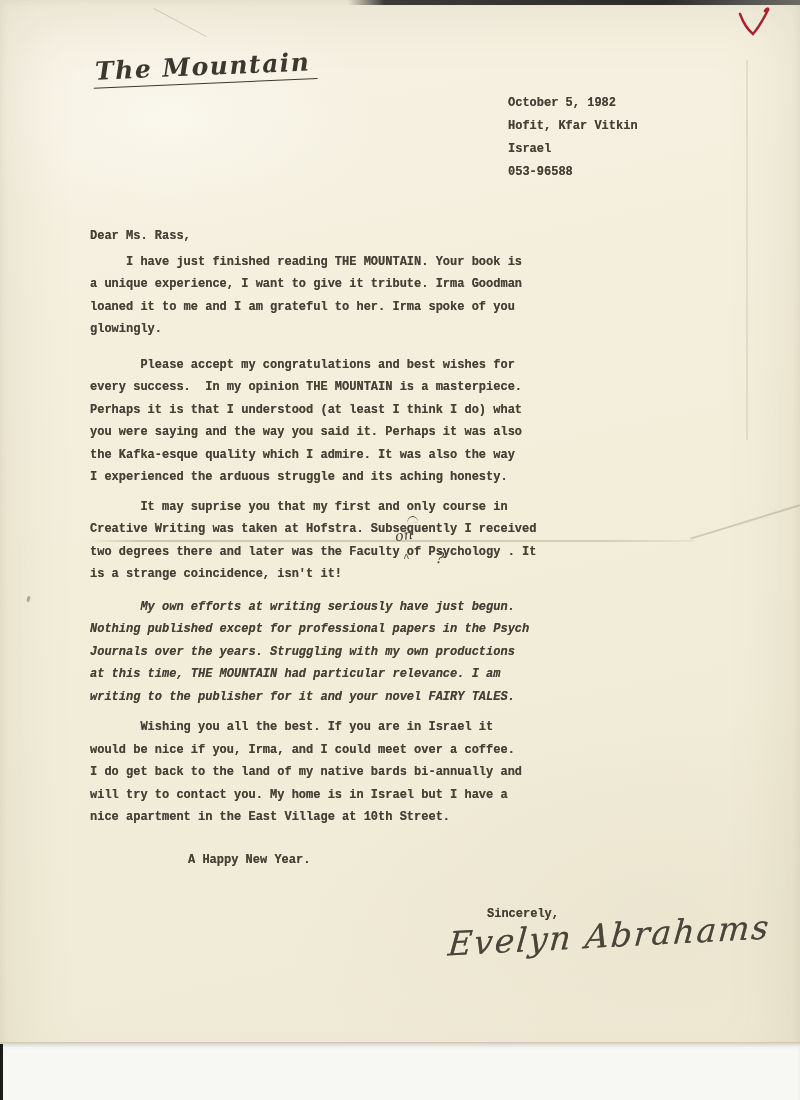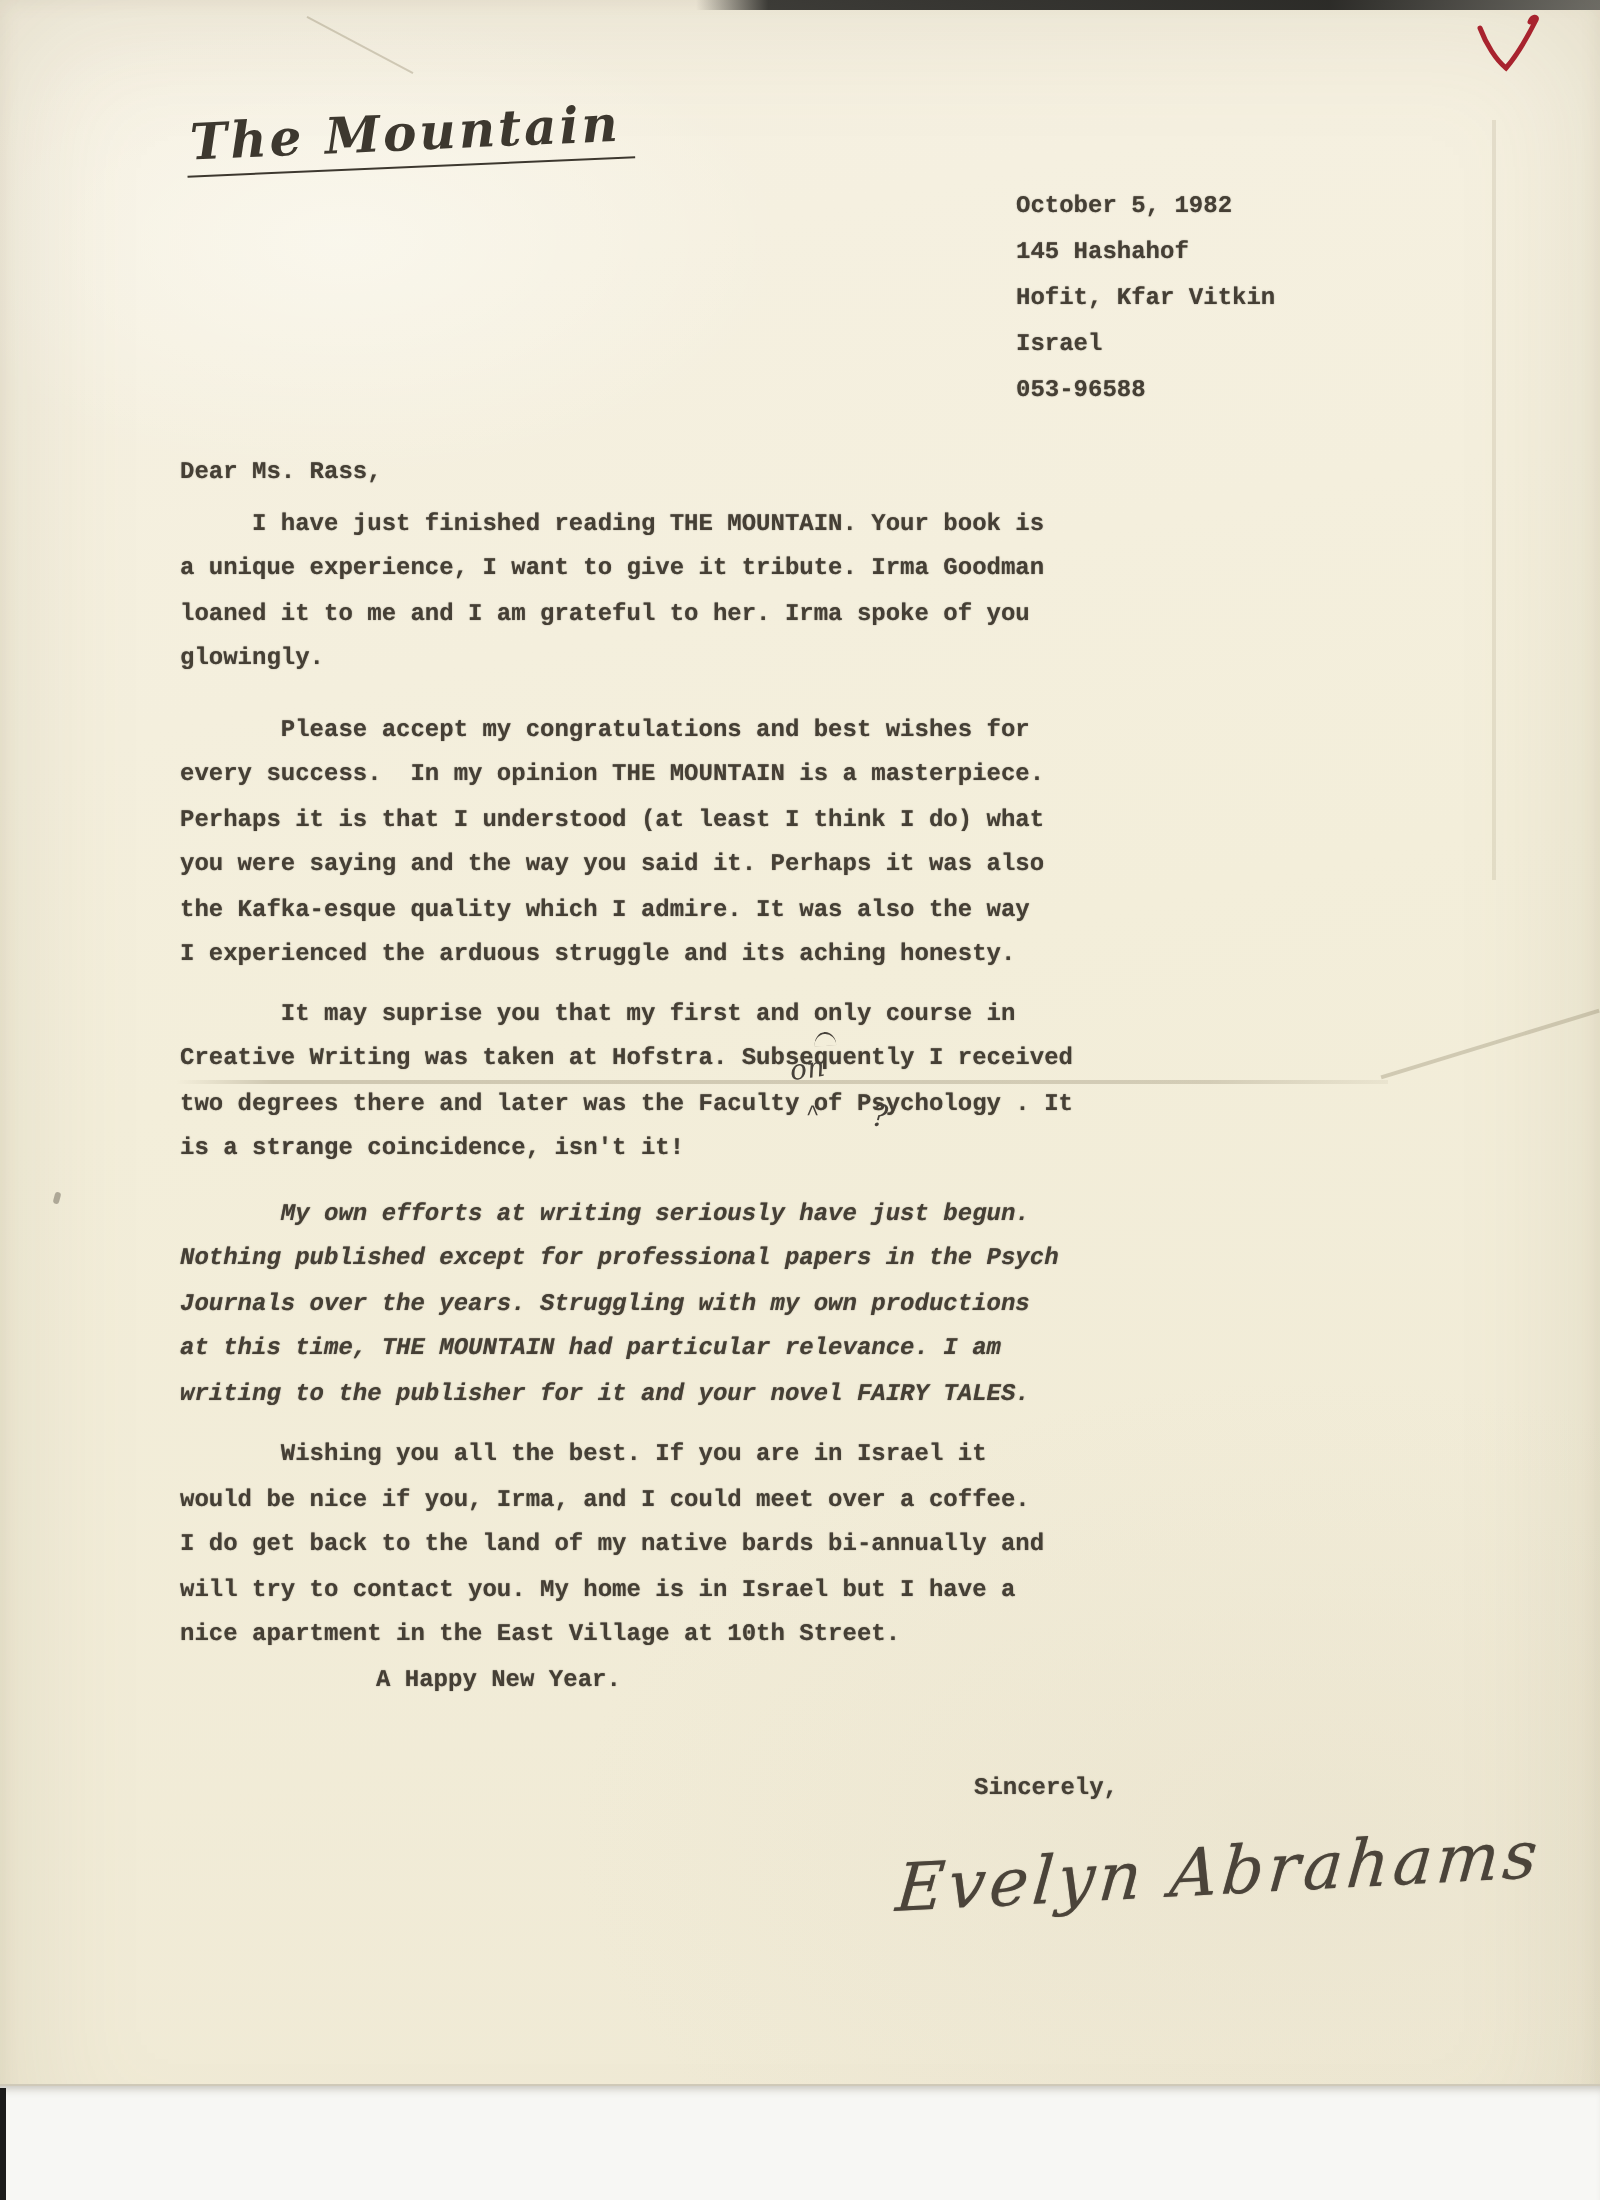--- a/index.html
+++ b/index.html
@@ -29,21 +29,21 @@
   .speck { position:absolute; left:27px; top:596px; width:3px; height:6px; background:rgba(95,88,75,0.45); border-radius:2px; transform:rotate(15deg); }
   
   .typed, .tline { color:#453f35; font-size:12px; font-weight:700; letter-spacing:0; text-shadow:0 0 0.6px rgba(69,63,53,0.7); }
   .tline { white-space:pre; height:22.5px; line-height:22.5px; }
   .date-block { position:absolute; left:508px; top:92px; }
   .date-block .tline { height:23px; line-height:23px; }
   .body { position:absolute; left:90px; top:225px; width:672px; }
   .para { margin:0; }
   .p1 { margin-top:3px; } .p2 { margin-top:13px; } .p3 { margin-top:7px; }
   .p4 { margin-top:10px;font-style:italic; } .p5 { margin-top:8px; }
-  .closing { margin-left:98px; }
+  .closing { margin-top:20px; margin-left:98px; }
   .signoff { margin-top:32px; margin-left:397px; }
   
   .hand { font-family:"DejaVu Serif","Liberation Serif",serif; font-style:italic; color:#3d382f; }
   .hand-title { position:absolute; left:93px; top:52px; font-size:25px; letter-spacing:1.5px;
     transform:rotate(-2.5deg); border-bottom:1.7px solid #3d382f; padding:0 6px 2px 2px; font-weight:600; }
   .signature { position:absolute; left:448px; top:916px; font-size:33px; letter-spacing:2px;
     color:#4b443a; transform:rotate(-3deg) skewX(-8deg); text-shadow:0 0 0.5px rgba(75,68,58,0.6); }
   .note-on { position:absolute; left:395px; top:527px; font-size:14px; transform:rotate(-8deg); color:#46413a; }
   .note-caret { position:absolute; left:403px; top:552px; font-size:11px; font-family:"Liberation Mono",monospace; color:#46413a; }
   .note-q { position:absolute; left:436px; top:549px; font-size:15px; transform:rotate(4deg); color:#46413a; }
@@ -67,21 +67,20 @@
 
   <svg class="red-mark" width="42" height="34" viewBox="0 0 42 34">
     <path d="M3 7 C6 15, 11 23, 16 27 C22 20, 28 9, 31 3 C32 1, 29 1, 28 4" fill="none" stroke="#a8232e" stroke-width="2.5" stroke-linecap="round"></path>
   </svg>
 
   <div class="hand hand-title">The Mountain</div>
 
   <div class="date-block typed">
     <div class="tline">October 5, 1982</div>
     <div>
-        <div class="tline">145 Hashahof</div>
         <div class="tline">Hofit, Kfar Vitkin</div>
         <div class="tline">Israel</div>
         <div class="tline">053-96588</div>
       </div>
   </div>
 
   <div class="body typed">
     <div class="tline salutation">Dear Ms. Rass,</div>
     <div class="para p1">
         <div class="tline">     I have just finished reading THE MOUNTAIN. Your book is</div>

